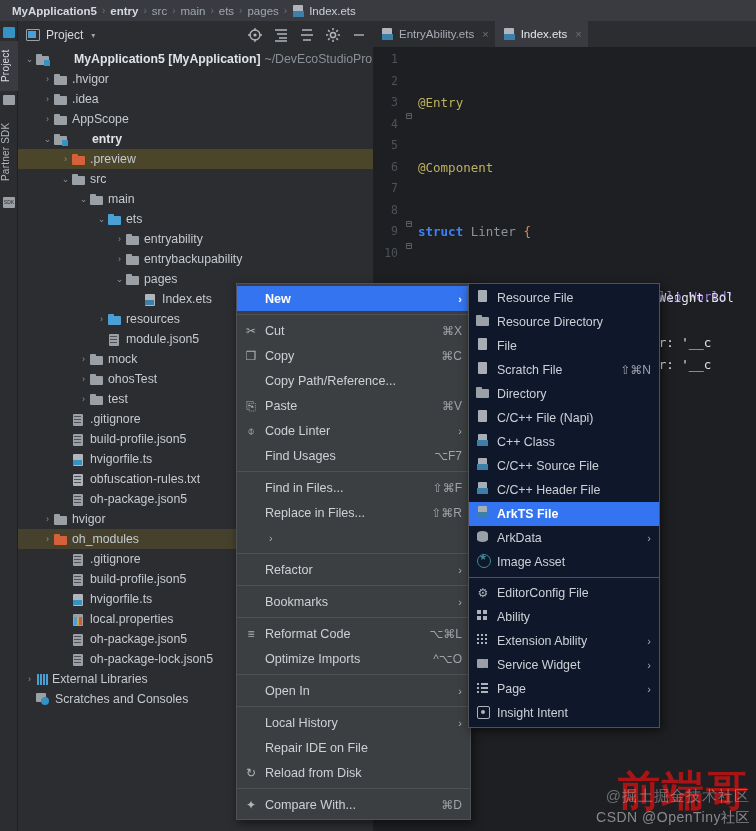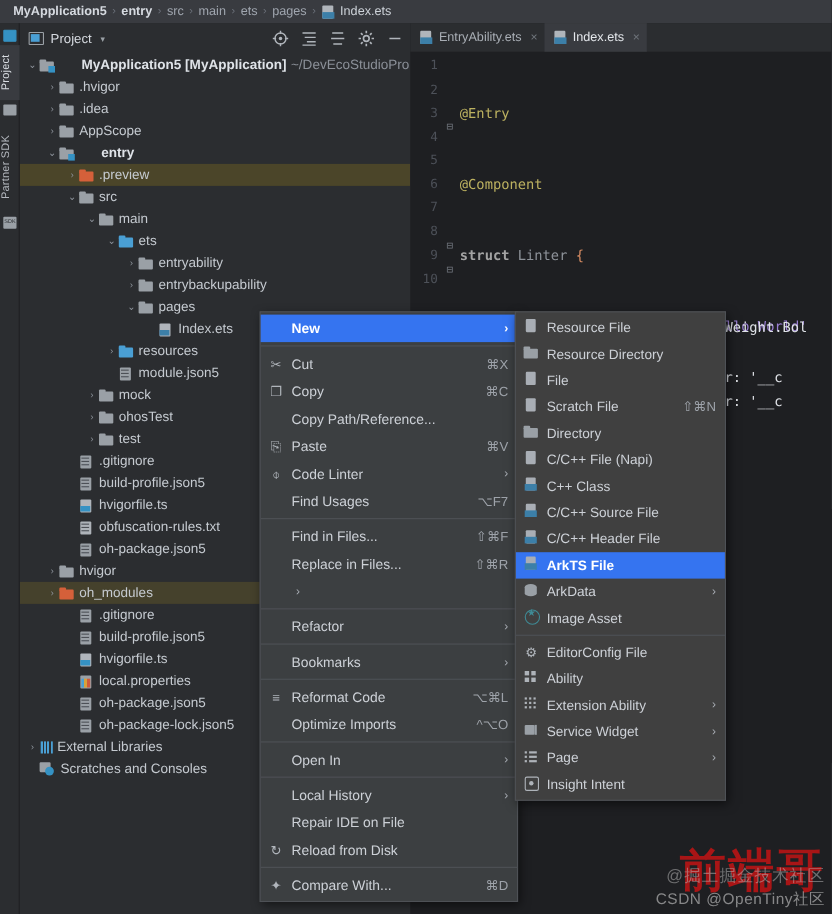--- a/index.html
+++ b/index.html
@@ -190,21 +190,21 @@
   .gline { height: 21.5px; padding-right: 5px; }
   .fold {
     position: absolute; left: 33px; color: #70757d; font-size: 10px;
   }
   .codearea {
     position: absolute; left: 45px; top: 2px; width: 340px;
     white-space: pre;
   }
   .cline { height: 21.5px; }
   .k-deco { color: #bcb160; }
-  .k-kw { color: #a3a3a3; font-weight: bold; }
+  .k-kw { color: #3b82f6; font-weight: bold; }
   .k-cls { color: #8d9299; }
   .k-punc { color: #bcbec4; }
   .k-brace1 { color: #d58b62; }
   .k-brace2 { color: #8a7fd0; }
   .k-brace3 { color: #c77fbf; }
   .k-prop { color: #dfe2e7; font-weight: bold; }
   .k-type { color: #c8704a; }
   .k-str { color: #9a7fd4; }
   .k-fn { color: #6eb8c9; }
   .k-num { color: #5fa85f; }
@@ -229,21 +229,21 @@
   }
   .mi .mlabel { margin-left: 6px; flex: 1; }
   .mi .mkey { color: #9ea3aa; font-size: 12px; margin-left: 12px; }
   .mi .msub { color: #a9aeb5; font-size: 11px; margin-left: 10px; }
   .mi.sel .msub { color: #ffffff; }
   .msep { height: 1px; background: #4e5156; margin: 3px 0; }
 
   
   .submenu {
     position: absolute; left: 468px; top: 283px; width: 192px;
-    background: #404040; border: 1px solid #4e5156;
+    background: #0f172a; border: 1px solid #4e5156;
     box-shadow: 2px 3px 9px rgba(0,0,0,.55);
     padding: 2px 0;
   }
   .submenu .mi { height: 24px; font-size: 12.4px; }
 
   
   .gi { width: 14px; height: 13px; position: relative; display: inline-block; }
   .gi-doc:before {
     content: ''; position: absolute; left: 2px; top: 0;
     width: 9px; height: 12px; background: #a9aeb5; border-radius: 1px;

